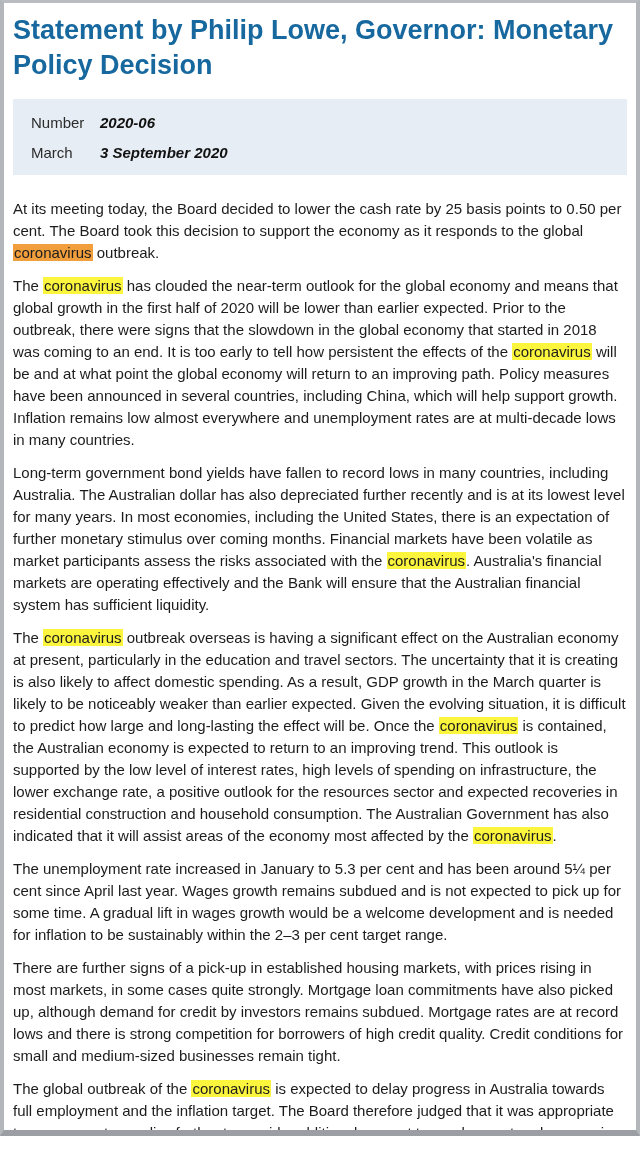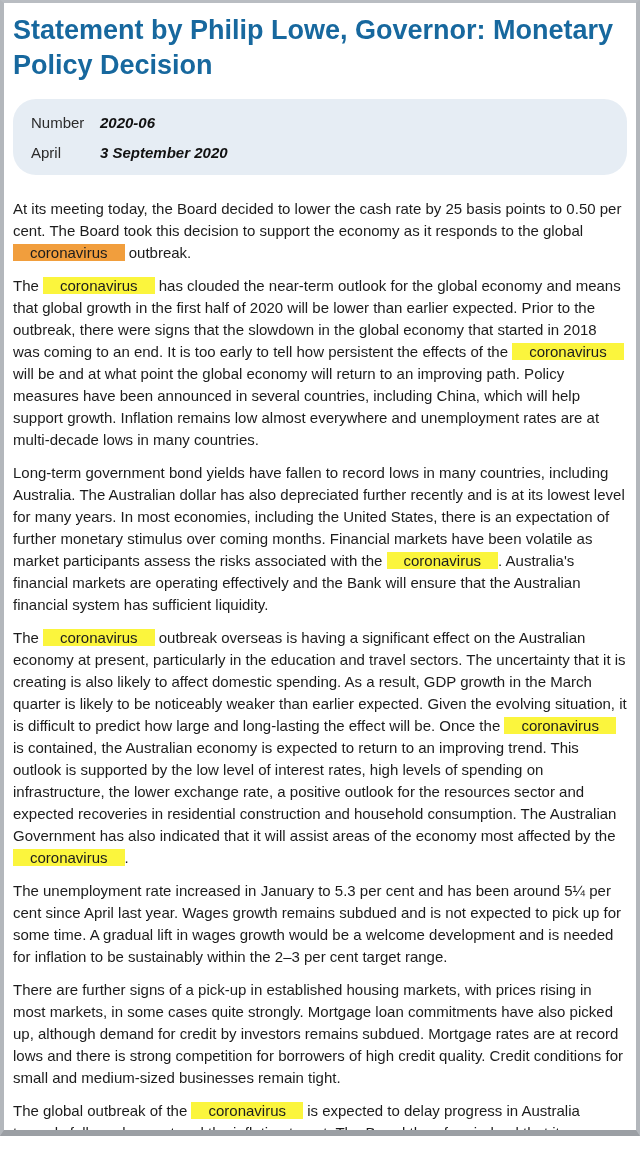--- a/index.html
+++ b/index.html
@@ -26,21 +26,20 @@
     font-size: 27px;
     line-height: 35px;
     font-weight: bold;
     margin: 2px 0 16px 0;
     letter-spacing: 0px;
   }
   .meta-box {
     background: var(--meta-box-bg, #E6EDF4);
     padding: 13px 18px 12px 18px;
     margin: 0 0 23px 0;
-    border-radius: 23px;
   }
   .meta-row {
     display: flex;
     font-size: 15px;
     line-height: 21px;
   }
   .meta-row + .meta-row { margin-top: 9px; }
   .meta-label {
     width: 69px;
     flex: 0 0 69px;
@@ -52,38 +51,38 @@
     font-style: italic;
   }
   .article p {
     font-size: 15px;
     line-height: 22px;
     color: var(--body-text, #1C1C1C);
     margin: 0 0 11px 0;
   }
   mark {
     color: inherit;
-    padding: 0 17px;
+    padding: 0 1px;
   }
   mark.hl-yellow { background: var(--highlight-yellow, #FBF53D); }
   mark.hl-orange { background: var(--highlight-orange, #F19E3D); }
 </style>
 </head>
 <body>
 
 <div class="page">
   <h1 class="page-title">Statement by Philip Lowe, Governor: Monetary Policy Decision</h1>
 
   <div class="meta-box">
     <div class="meta-row">
       <span class="meta-label">Number</span>
       <span class="meta-value">2020-06</span>
     </div>
     <div class="meta-row">
-      <span class="meta-label">April</span>
+      <span class="meta-label">March</span>
       <span class="meta-value">3 September 2020</span>
     </div>
   </div>
 
   <div class="article">
       <p>At its meeting today, the Board decided to lower the cash rate by 25 basis points to 0.50 per cent. The Board took this decision to support the economy as it responds to the global <mark class="hl-orange">coronavirus</mark> outbreak.</p>
       <p>The <mark class="hl-yellow">coronavirus</mark> has clouded the near-term outlook for the global economy and means that global growth in the first half of 2020 will be lower than earlier expected. Prior to the outbreak, there were signs that the slowdown in the global economy that started in 2018 was coming to an end. It is too early to tell how persistent the effects of the <mark class="hl-yellow">coronavirus</mark> will be and at what point the global economy will return to an improving path. Policy measures have been announced in several countries, including China, which will help support growth. Inflation remains low almost everywhere and unemployment rates are at multi-decade lows in many countries.</p>
       <p>Long-term government bond yields have fallen to record lows in many countries, including Australia. The Australian dollar has also depreciated further recently and is at its lowest level for many years. In most economies, including the United States, there is an expectation of further monetary stimulus over coming months. Financial markets have been volatile as market participants assess the risks associated with the <mark class="hl-yellow">coronavirus</mark>. Australia's financial markets are operating effectively and the Bank will ensure that the Australian financial system has sufficient liquidity.</p>
       <p>The <mark class="hl-yellow">coronavirus</mark> outbreak overseas is having a significant effect on the Australian economy at present, particularly in the education and travel sectors. The uncertainty that it is creating is also likely to affect domestic spending. As a result, GDP growth in the March quarter is likely to be noticeably weaker than earlier expected. Given the evolving situation, it is difficult to predict how large and long-lasting the effect will be. Once the <mark class="hl-yellow">coronavirus</mark> is contained, the Australian economy is expected to return to an improving trend. This outlook is supported by the low level of interest rates, high levels of spending on infrastructure, the lower exchange rate, a positive outlook for the resources sector and expected recoveries in residential construction and household consumption. The Australian Government has also indicated that it will assist areas of the economy most affected by the <mark class="hl-yellow">coronavirus</mark>.</p>
       <p>The unemployment rate increased in January to 5.3 per cent and has been around 5¼ per cent since April last year. Wages growth remains subdued and is not expected to pick up for some time. A gradual lift in wages growth would be a welcome development and is needed for inflation to be sustainably within the 2–3 per cent target range.</p>

